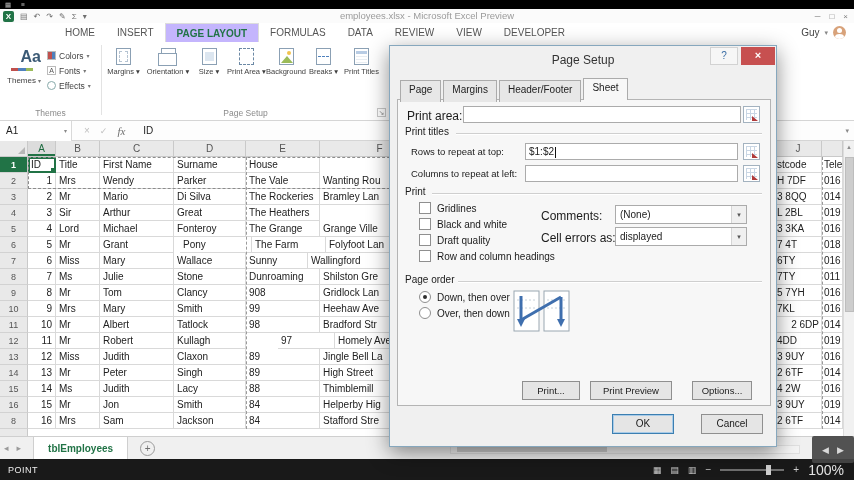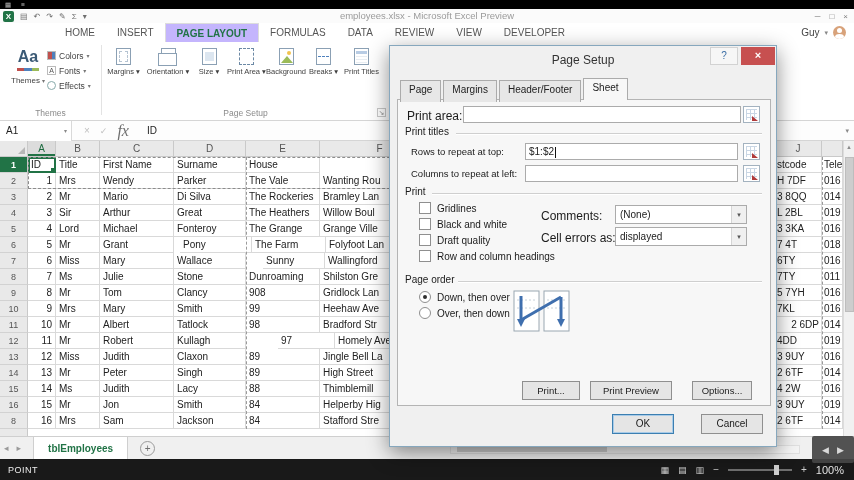--- a/index.html
+++ b/index.html
@@ -32,21 +32,21 @@
 .avatar{width:13px;height:13px;border-radius:50%;background:#d8a27a;position:relative;overflow:hidden}
 .avatar:before{content:"";position:absolute;left:4px;top:2px;width:5px;height:5px;border-radius:50%;background:#fff}
 .avatar:after{content:"";position:absolute;left:2px;top:8px;width:9px;height:6px;border-radius:50% 50% 0 0;background:#fff}
 
 
 .ribbon{position:absolute;left:0;top:42px;width:854px;height:79px;background:#fff;border-bottom:1px solid #d5d5d5}
 .grp{position:absolute;top:0;height:78px}
 .gtitle{position:absolute;bottom:2px;left:0;width:100%;text-align:center;font-size:8.5px;color:#8a8a8a}
 .vdiv{position:absolute;top:3px;width:1px;height:70px;background:#e3e3e3}
 .themes{left:0;width:101px}
-.bigbtn{position:absolute;left:9px;top:4px;width:38px;height:56px;text-align:center}
+.bigbtn{position:absolute;left:3px;top:4px;width:38px;height:56px;text-align:right}
 .aa{font-size:16px;font-weight:bold;color:#3b5a75;line-height:22px}
 .aa-bar{width:22px;height:3px;margin:0 auto;background:linear-gradient(90deg,#c0504d 0 33%,#4f81bd 33% 66%,#9bbb59 66%)}
 .blabel{font-size:8px;color:#3f3f3f;margin-top:5px}
 .car{font-size:6px;color:#777;margin-left:2px}
 .minis{position:absolute;left:45px;top:6px;width:55px}
 .mini{display:flex;align-items:center;gap:3px;height:15px;padding-left:2px}
 .mic{width:9px;height:9px;display:inline-block}
 .mi-colors{background:linear-gradient(90deg,#c0504d 0 50%,#4f81bd 50%);border:1px solid #bbb}
 .mi-fonts{border:1px solid #bbb;font-size:7px;line-height:8px;text-align:center;color:#555}
 .mi-fonts:before{content:"A"}
@@ -70,21 +70,21 @@
 .launcher{position:absolute;right:3px;bottom:3px;font-size:7px;color:#8a8a8a;border:1px solid #c9c9c9;width:9px;height:9px;line-height:8px;text-align:center}
 
 
 .fbar{position:absolute;left:0;top:121px;width:854px;height:20px;background:#fdfdfd;border-bottom:1px solid #d5d5d5;display:flex;align-items:center}
 .namebox{width:72px;height:20px;border-right:1px solid #d9d9d9;display:flex;align-items:center;background:#fff}
 .nbtext{font-size:10px;color:#222;padding-left:6px}
 .nbarr{margin-left:auto;padding-right:4px;font-size:6px;color:#8a8a8a}
 .fxicons{display:flex;align-items:center;gap:10px;padding:0 12px}
 .fxx{font-size:10px;color:#c0c0c0}
 .fxv{font-size:9px;color:#c0c0c0}
-.fxfx{font-family:"Liberation Serif",serif;font-style:italic;font-size:16px;color:#6f6f6f}
+.fxfx{font-family:"Liberation Serif",serif;font-style:italic;font-size:11px;color:#6f6f6f}
 .fvalue{flex:1;font-size:10px;color:#222;padding-left:6px}
 .fexp{padding-right:5px;font-size:7px;color:#8a8a8a}
 
 
 .sheet{position:absolute;left:0;top:141px;width:843px;height:295px;background:#fff}
 .cheads{position:absolute;left:0;top:0;display:flex}
 .corner{width:28px;height:16px;background:#e9e9e9;border-right:1px solid #c9c9c9;border-bottom:1px solid #c9c9c9;position:relative}
 .corner:after{content:"";position:absolute;right:2px;bottom:2px;border-left:7px solid transparent;border-bottom:7px solid #b7b7b7}
 .chlist{display:flex}
 .chead{height:16px;background:#e9e9e9;border-right:1px solid #c9c9c9;border-bottom:1px solid #c9c9c9;font-size:10px;color:#555;display:flex;align-items:center;justify-content:center}
@@ -119,21 +119,21 @@
 .hthumb{position:absolute;left:6px;top:1px;width:150px;height:5px;background:#cdcdcd}
 
 
 .statusbar{position:absolute;left:0;top:459px;width:854px;height:21px;background:#191919;display:flex;align-items:center}
 .mode{margin-left:8px;font-size:9px;color:#ececec;letter-spacing:.5px}
 .sbright{margin-left:auto;display:flex;align-items:center;gap:9px;margin-right:10px}
 .vicon{font-size:9px;color:#cfcfcf}
 .zglyph{font-size:10px;color:#cfcfcf}
 .ztrack{width:64px;height:2px;background:#6f6f6f;position:relative}
 .zthumb{position:absolute;left:46px;top:-4px;width:5px;height:10px;background:#cfcfcf}
-.zpct{font-size:11px;color:#e2e2e2}
+.zpct{font-size:14px;color:#e2e2e2}
 
 
 .dialog{position:absolute;left:389px;top:45px;width:388px;height:402px;background:#f0f0f0;border:1px solid #86a7bd;box-shadow:0 6px 20px rgba(0,0,0,.45);z-index:40;color:#1b1b1b}
 .dtitle{height:30px;text-align:center;line-height:28px;font-size:12px;color:#333}
 .dhelp{position:absolute;right:38px;top:1px;width:28px;height:18px;background:#f6f6f6;border:1px solid #d2d2d2;color:#3a6ea5;font-size:10px;text-align:center;line-height:16px}
 .dclose{position:absolute;right:1px;top:1px;width:34px;height:18px;background:#c75050;color:#fff;font-size:11px;text-align:center;line-height:16px;font-weight:bold}
 .dtabs{position:absolute;left:10px;top:34px;display:flex;z-index:2}
 .dtab{padding:3px 8px 4px;font-size:10px;color:#222;border:1px solid #ababab;border-bottom:none;background:#e7e7e7;margin-right:2px}
 .dtab.active{background:#f7f7f7;position:relative;top:-2px;padding-bottom:7px}
 .tabbox{position:absolute;left:7px;top:53px;width:374px;height:307px;background:#f7f7f7;border:1px solid #b4b4b4}
@@ -324,21 +324,20 @@
           <div class="cell" style="width: 74px;">The Rockeries</div>
           <div class="cell" style="width: 120px;">Bramley Lan</div>
         </div>
         <div class="grow">
           <div class="rhead">4</div>
           <div class="cell num" style="width: 28px;">3</div>
           <div class="cell" style="width: 44px;">Sir</div>
           <div class="cell" style="width: 74px;">Arthur</div>
           <div class="cell" style="width: 72px;">Great</div>
           <div class="cell" style="width: 74px;">The Heathers</div>
-          <div class="cell" style="width: 120px;">Willow Boul</div>
         </div>
         <div class="grow">
           <div class="rhead">5</div>
           <div class="cell num" style="width: 28px;">4</div>
           <div class="cell" style="width: 44px;">Lord</div>
           <div class="cell" style="width: 74px;">Michael</div>
           <div class="cell" style="width: 72px;">Fonteroy</div>
           <div class="cell" style="width: 74px;">The Grange</div>
           <div class="cell" style="width: 120px;">Grange Ville</div>
         </div>
@@ -350,21 +349,21 @@
           <div class="cell" style="width: 72px; margin-left: 6px;">Pony</div>
           <div class="cell" style="width: 74px;">The Farm</div>
           <div class="cell" style="width: 120px;">Folyfoot Lan</div>
         </div>
         <div class="grow">
           <div class="rhead">7</div>
           <div class="cell num" style="width: 28px;">6</div>
           <div class="cell" style="width: 44px;">Miss</div>
           <div class="cell" style="width: 74px;">Mary</div>
           <div class="cell" style="width: 72px;">Wallace</div>
-          <div class="cell" style="width: 62px; margin-left: 17px;">Sunny</div>
+          <div class="cell" style="width: 62px;">Sunny</div>
           <div class="cell" style="width: 120px;">Wallingford</div>
         </div>
         <div class="grow">
           <div class="rhead">8</div>
           <div class="cell num" style="width: 28px;">7</div>
           <div class="cell" style="width: 44px;">Ms</div>
           <div class="cell" style="width: 74px;">Julie</div>
           <div class="cell" style="width: 72px;">Stone</div>
           <div class="cell" style="width: 74px;">Dunroaming</div>
           <div class="cell" style="width: 120px;">Shilston Gre</div>

